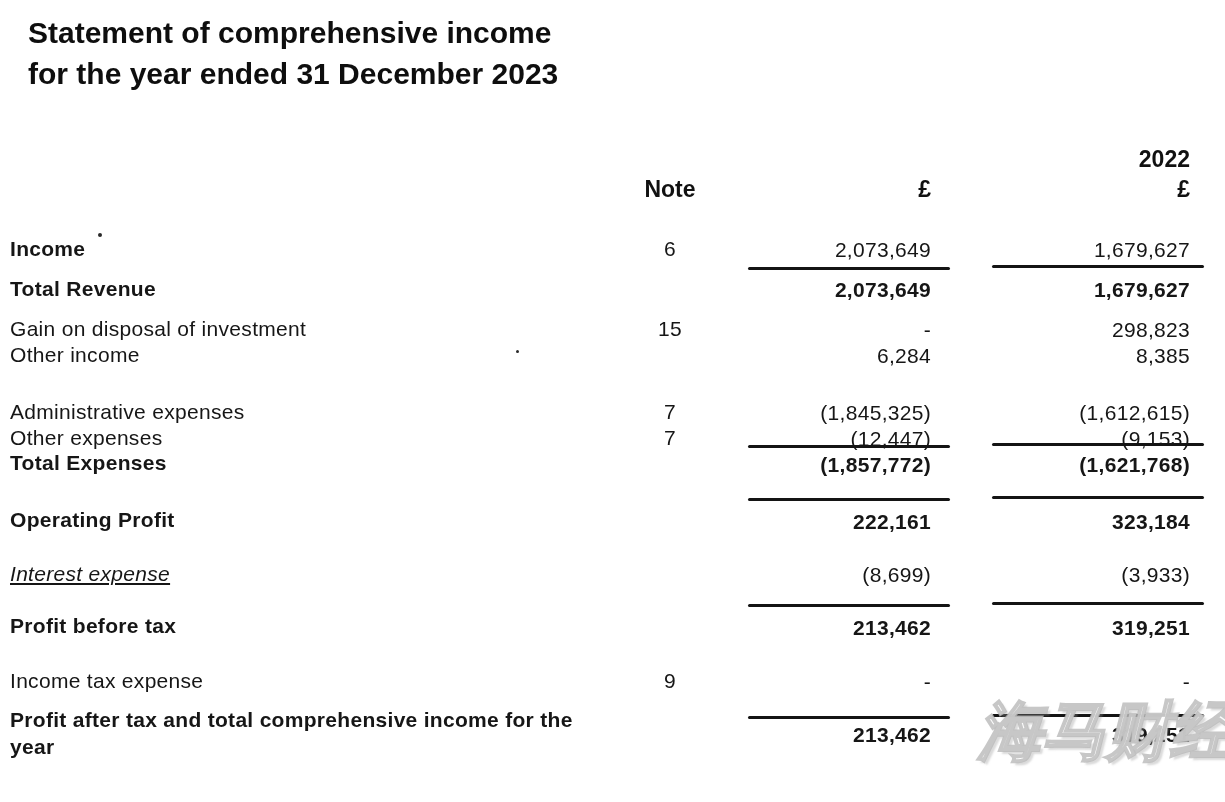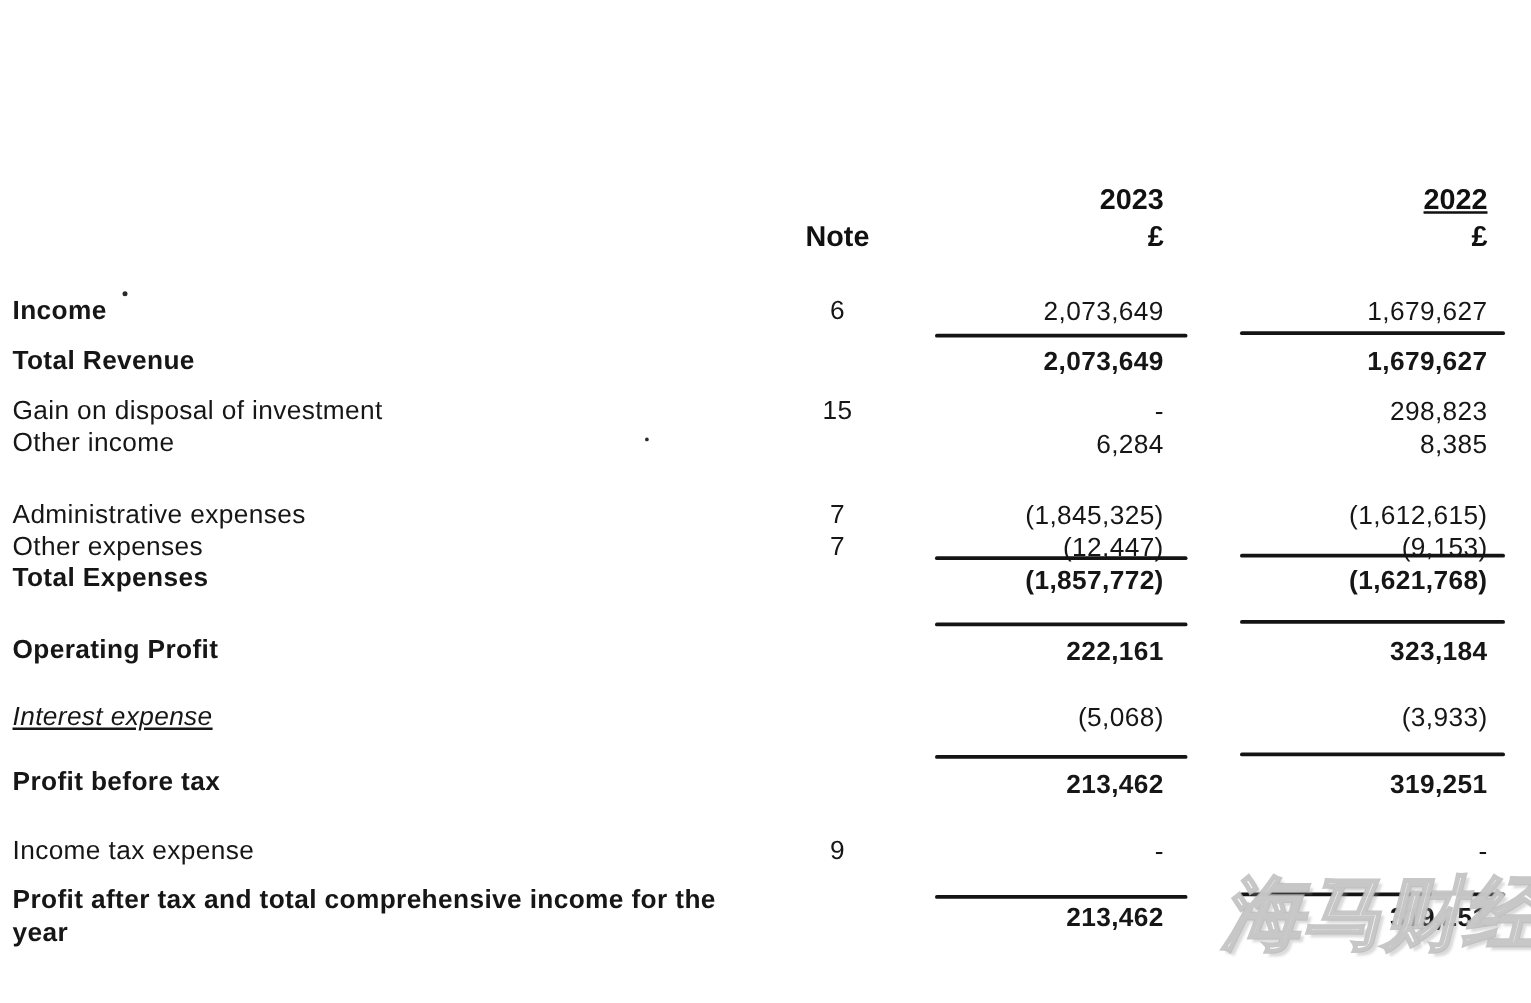--- a/index.html
+++ b/index.html
@@ -35,23 +35,26 @@
     position:absolute;left:993px;top:754px;z-index:6;white-space:nowrap;
     font-size:36px;font-weight:bold;font-style:italic;letter-spacing:5px;
     text-shadow:2px 2px 0 rgba(190,190,190,0.55);
   }
 </style>
 </head>
 <body>
 
 <div class="page">
 
+  <div class="title">
+    <div>Statement of comprehensive income</div>
+    <div>for the year ended 31 December 2023</div>
+  </div>
 
-  <div class="col-head c-v23" style="top:146px;font-size:23px;">2023</div>
-  <div class="col-head c-v22" style="top:146px;font-size:23px;text-decoration:underline;">2022</div>
+  <div class="col-head c-v22" style="top:146px;font-size:23px;">2022</div>
   <div class="col-head c-note" style="top:176px;font-size:23px;">Note</div>
   <div class="col-head c-v23" style="top:176px;font-size:23px;">£</div>
   <div class="col-head c-v22" style="top:176px;font-size:23px;">£</div>
 
   <div>
     <div class="cell c-label bold" style="top:236px">Income</div>
     <div class="cell c-note" style="top:236px">6</div>
     <div class="cell c-v23" style="top:237px">2,073,649</div>
     <div class="cell c-v22" style="top:237px">1,679,627</div>
   </div>
@@ -105,21 +108,21 @@
   <div class="rule rule22" style="top:496px"></div>
 
   <div>
     <div class="cell c-label bold" style="top:507px">Operating Profit</div>
     <div class="cell c-v23 bold" style="top:509px">222,161</div>
     <div class="cell c-v22 bold" style="top:509px">323,184</div>
   </div>
 
   <div>
     <div class="cell c-label italic" style="top:561px">Interest expense</div>
-    <div class="cell c-v23" style="top:562px">(5,068)</div>
+    <div class="cell c-v23" style="top:562px">(8,699)</div>
     <div class="cell c-v22" style="top:562px">(3,933)</div>
   </div>
 
   <div class="rule rule23" style="top:604px"></div>
   <div class="rule rule22" style="top:602px"></div>
 
   <div>
     <div class="cell c-label bold" style="top:613px">Profit before tax</div>
     <div class="cell c-v23 bold" style="top:615px">213,462</div>
     <div class="cell c-v22 bold" style="top:615px">319,251</div>

